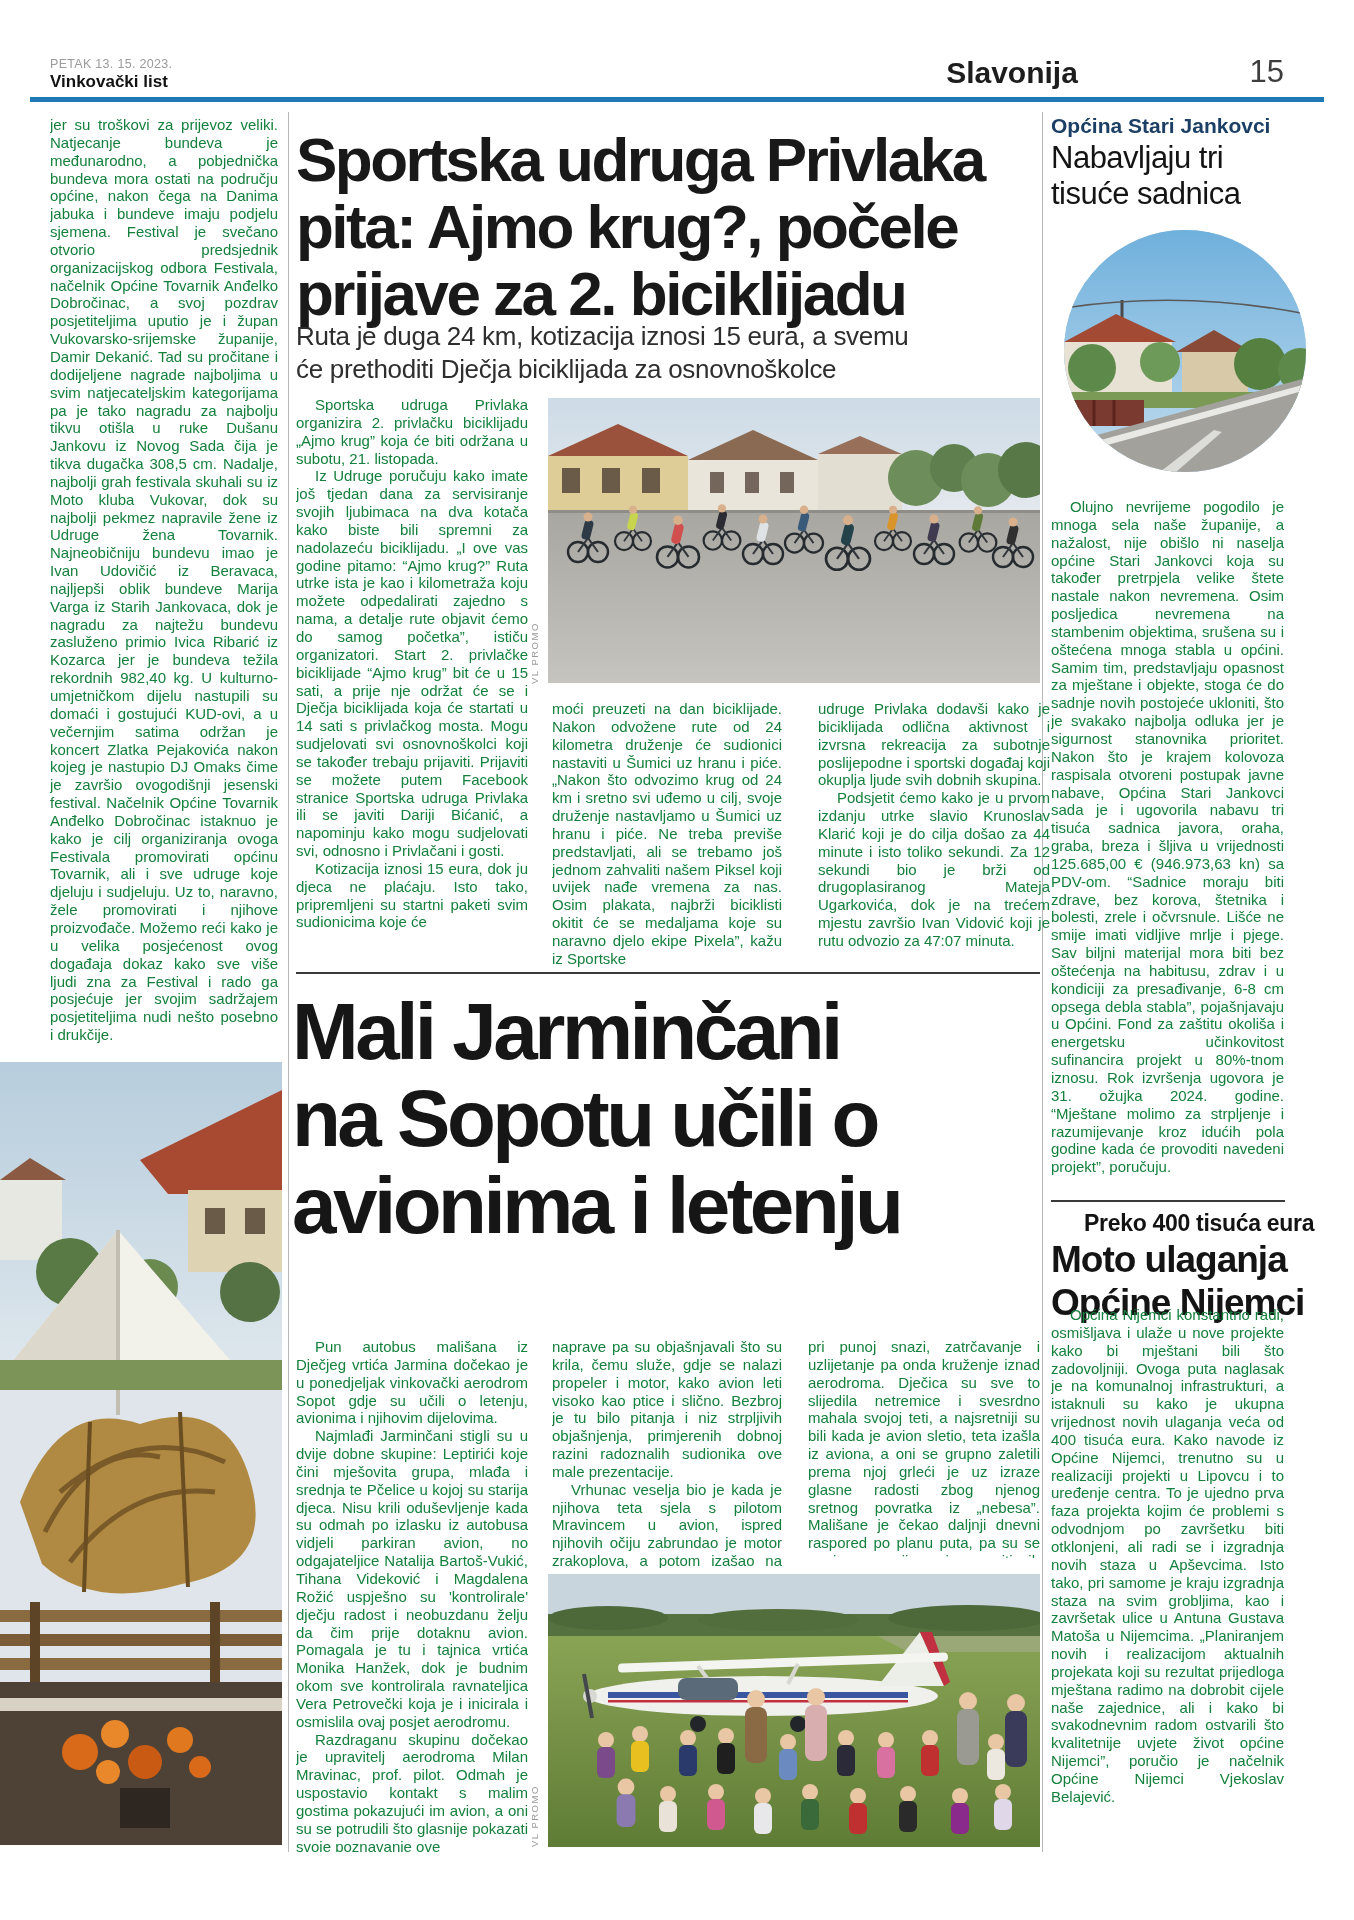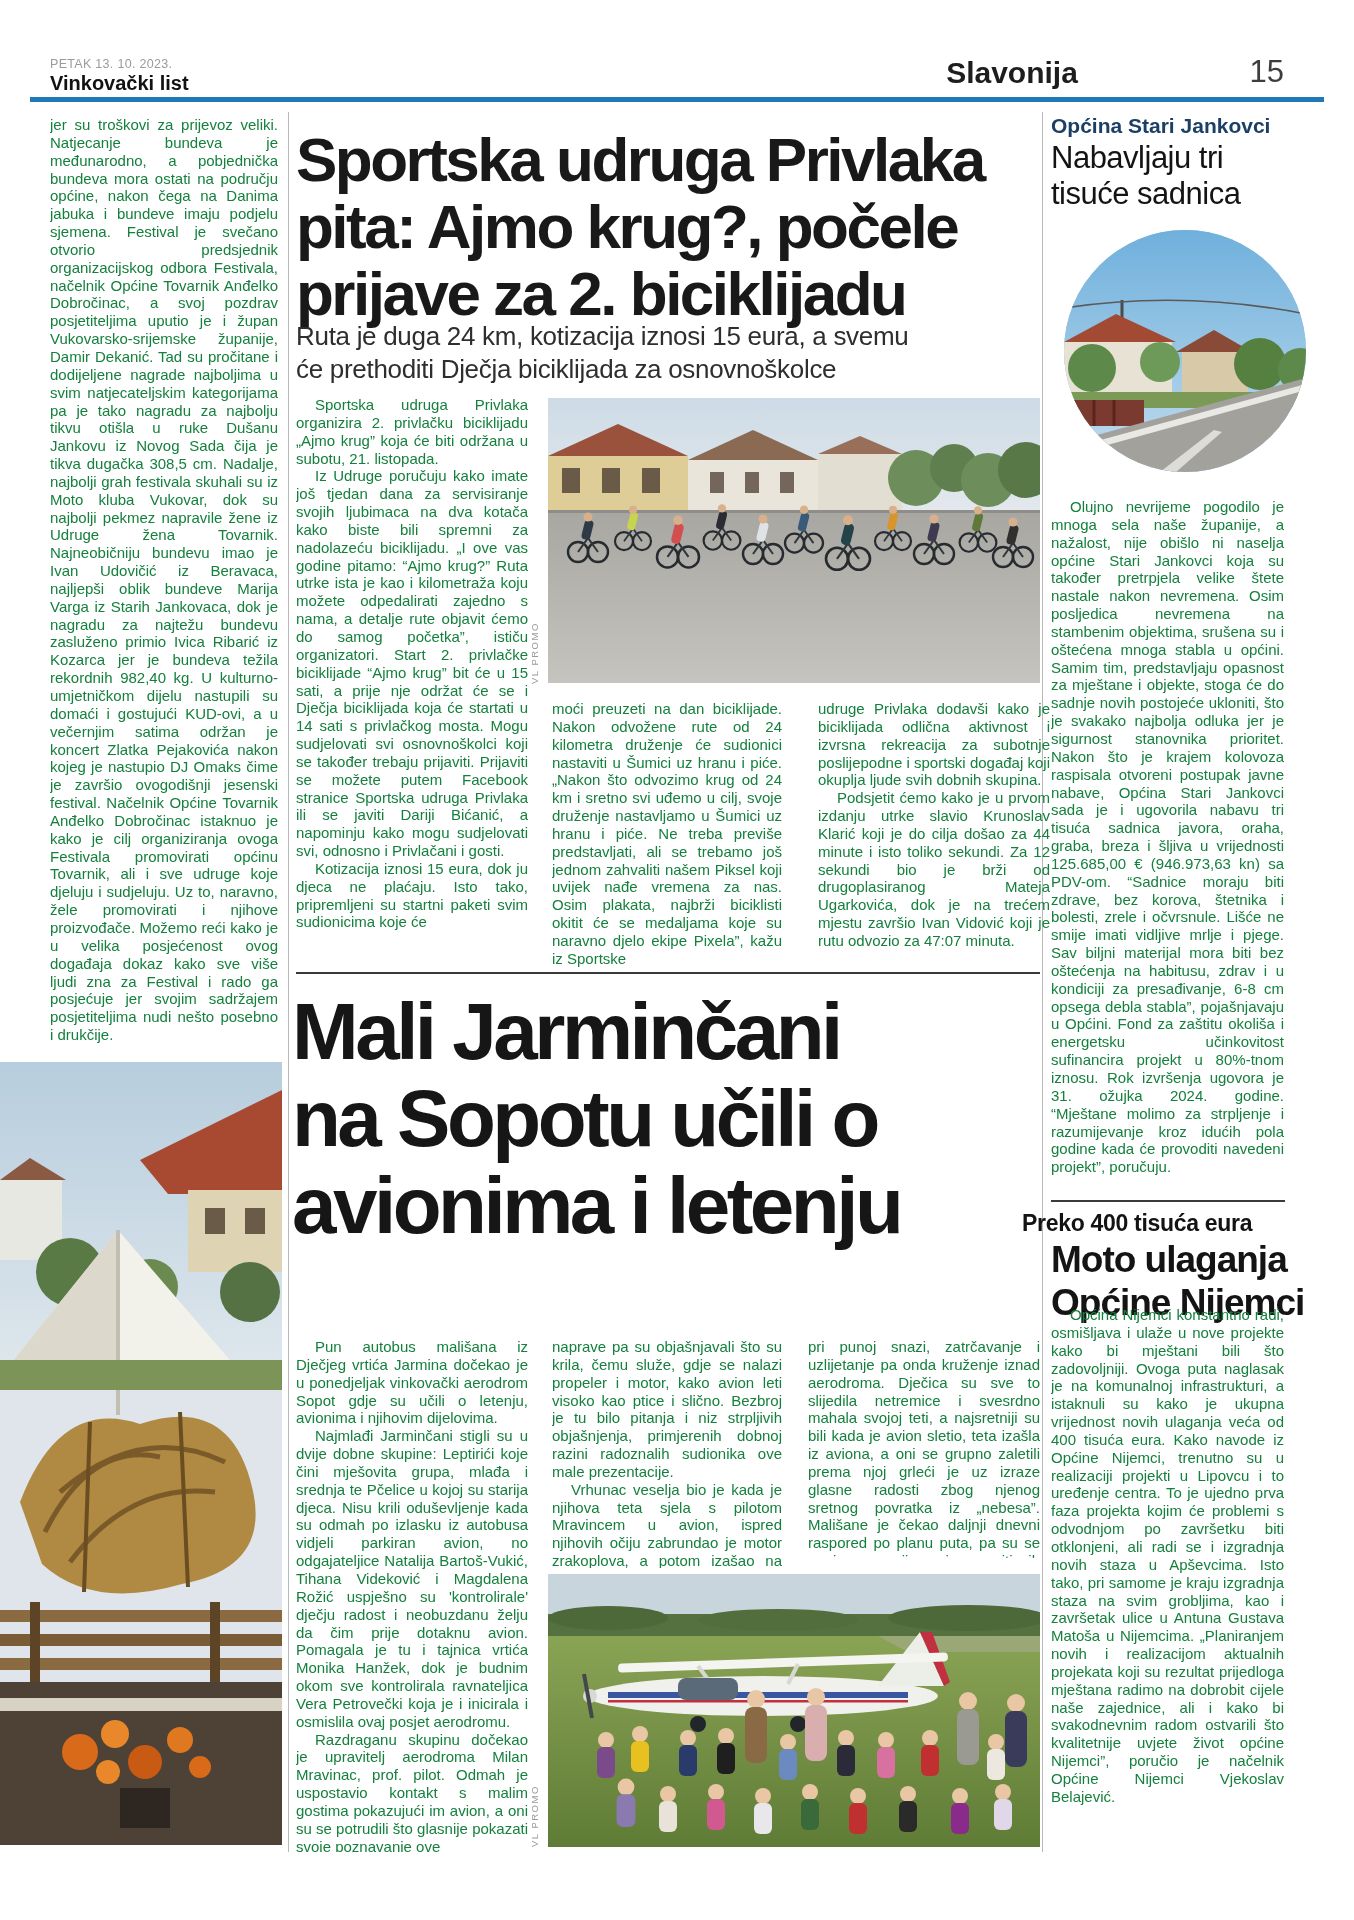--- a/index.html
+++ b/index.html
@@ -1,21 +1,21 @@
 <!DOCTYPE html>
 <html><head>
 <meta charset="utf-8">
 <style>
   html,body{margin:0;padding:0;background:#e8e8e8;}
   .page{position:relative;width:1354px;height:1920px;background:#ffffff;
         font-family:"Liberation Sans","DejaVu Sans",sans-serif;overflow:hidden;}
   .abs{position:absolute;}
   
   .hdr-date{left:50px;top:57px;font-size:12.5px;color:#9b9b9b;letter-spacing:.3px;}
-  .hdr-pub{left:50px;top:72px;font-size:20px;font-weight:bold;color:#121212;}
+  .hdr-pub{left:50px;top:72px;font-size:17px;font-weight:bold;color:#121212;}
   .hdr-section{left:880px;top:56px;width:264px;text-align:center;font-size:30px;font-weight:600;color:#1d1d1d;}
   .hdr-page{right:70px;top:54px;font-size:31px;font-weight:300;color:#3d3d3d;}
   .rule-top{left:30px;top:97px;width:1294px;height:5px;background:#1e79b4;}
   .vdiv{top:112px;width:1px;height:1740px;background:#b8b8b8;}
   .vdiv1{left:288px;} .vdiv2{left:1042px;}
   
   .bt{font-size:15px;line-height:17.85px;text-align:justify;color:#15803d;overflow:hidden;}
   .bt p{margin:0;text-indent:19px;}
   .bt p.ni{text-indent:0;}
   .leftcol{left:50px;top:116px;width:228px;height:936px;}
@@ -44,35 +44,35 @@
   .a2-cap{left:527px;top:1757px;height:90px;}
   
   .left-photo{left:0px;top:1062px;width:282px;height:783px;}
   
   .sb-kicker1{left:1051px;top:114px;font-size:21px;font-weight:bold;color:#1c3f66;}
   .sb-head1{left:1051px;top:140px;width:276px;font-size:31px;line-height:36px;font-weight:normal;
             color:#141414;letter-spacing:-.5px;white-space:pre-line;}
   .sb-circle{left:1064px;top:230px;width:242px;height:242px;border-radius:50%;overflow:hidden;background:#9cc4e0;}
   .sb-body1{left:1051px;top:498px;width:233px;height:700px;}
   .sb-rule{left:1051px;top:1200px;width:234px;}
-  .sb-kicker2{left:1022px;top:1210px;font-size:23px;font-weight:bold;color:#131313;letter-spacing:-.3px;text-align:right;}
+  .sb-kicker2{left:1084px;top:1210px;font-size:23px;font-weight:bold;color:#131313;letter-spacing:-.3px;text-align:right;}
   .sb-head2{left:1051px;top:1238px;width:276px;font-size:37px;line-height:43px;font-weight:bold;
             color:#141414;letter-spacing:-1px;white-space:pre-line;}
   .sb-body2{left:1051px;top:1306px;width:233px;height:546px;}
   
   svg{display:block;}
   .wh{fill:none;stroke:#262b30;stroke-width:2.4px;}
   .fr{fill:none;stroke:#31363b;stroke-width:2px;}
 </style>
 </head>
 <body>
 
 <div class="page">
 
-  <div class="abs hdr-date">PETAK 13. 10. 2023.</div>
+  <div class="abs hdr-date">PETAK 13. 15. 2023.</div>
   <div class="abs hdr-pub">Vinkovački list</div>
   <div class="abs hdr-section">Slavonija</div>
   <div class="abs hdr-page">15</div>
   <div class="abs rule-top"></div>
 
   <div class="abs vdiv vdiv1"></div>
   <div class="abs vdiv vdiv2"></div>
 
   <div class="abs bt leftcol">
     <p class="ni">jer su troškovi za prijevoz veliki. Natjecanje bundeva je međunarodno, a pobjednička bundeva mora ostati na području općine, nakon čega na Danima jabuka i bundeve imaju podjelu sjemena. Festival je svečano otvorio predsjednik organizacijskog odbora Festivala, načelnik Općine Tovarnik Anđelko Dobročinac, a svoj pozdrav posjetiteljima uputio je i župan Vukovarsko-srijemske županije, Damir Dekanić. Tad su pročitane i dodijeljene nagrade najboljima u svim natjecateljskim kategorijama pa je tako nagradu za najbolju tikvu otišla u ruke Dušanu Jankovu iz Novog Sada čija je tikva dugačka 308,5 cm. Nadalje, najbolji grah festivala skuhali su iz Moto kluba Vukovar, dok su najbolji pekmez napravile žene iz Udruge žena Tovarnik. Najneobičniju bundevu imao je Ivan Udovičić iz Beravaca, najljepši oblik bundeve Marija Varga iz Starih Jankovaca, dok je nagradu za najtežu bundevu zasluženo primio Ivica Ribarić iz Kozarca jer je bundeva težila rekordnih 982,40 kg. U kulturno-umjetničkom dijelu nastupili su domaći i gostujući KUD-ovi, a u večernjim satima održan je koncert Zlatka Pejakovića nakon kojeg je nastupio DJ Omaks čime je završio ovogodišnji jesenski festival. Načelnik Općine Tovarnik Anđelko Dobročinac istaknuo je kako je cilj organiziranja ovoga Festivala promovirati općinu Tovarnik, ali i sve udruge koje djeluju i sudjeluju. Uz to, naravno, žele promovirati i njihove proizvođače. Možemo reći kako je u velika posjećenost ovog događaja dokaz kako sve više ljudi zna za Festival i rado ga posjećuje jer svojim sadržajem posjetiteljima nudi nešto posebno i drukčije.</p>

